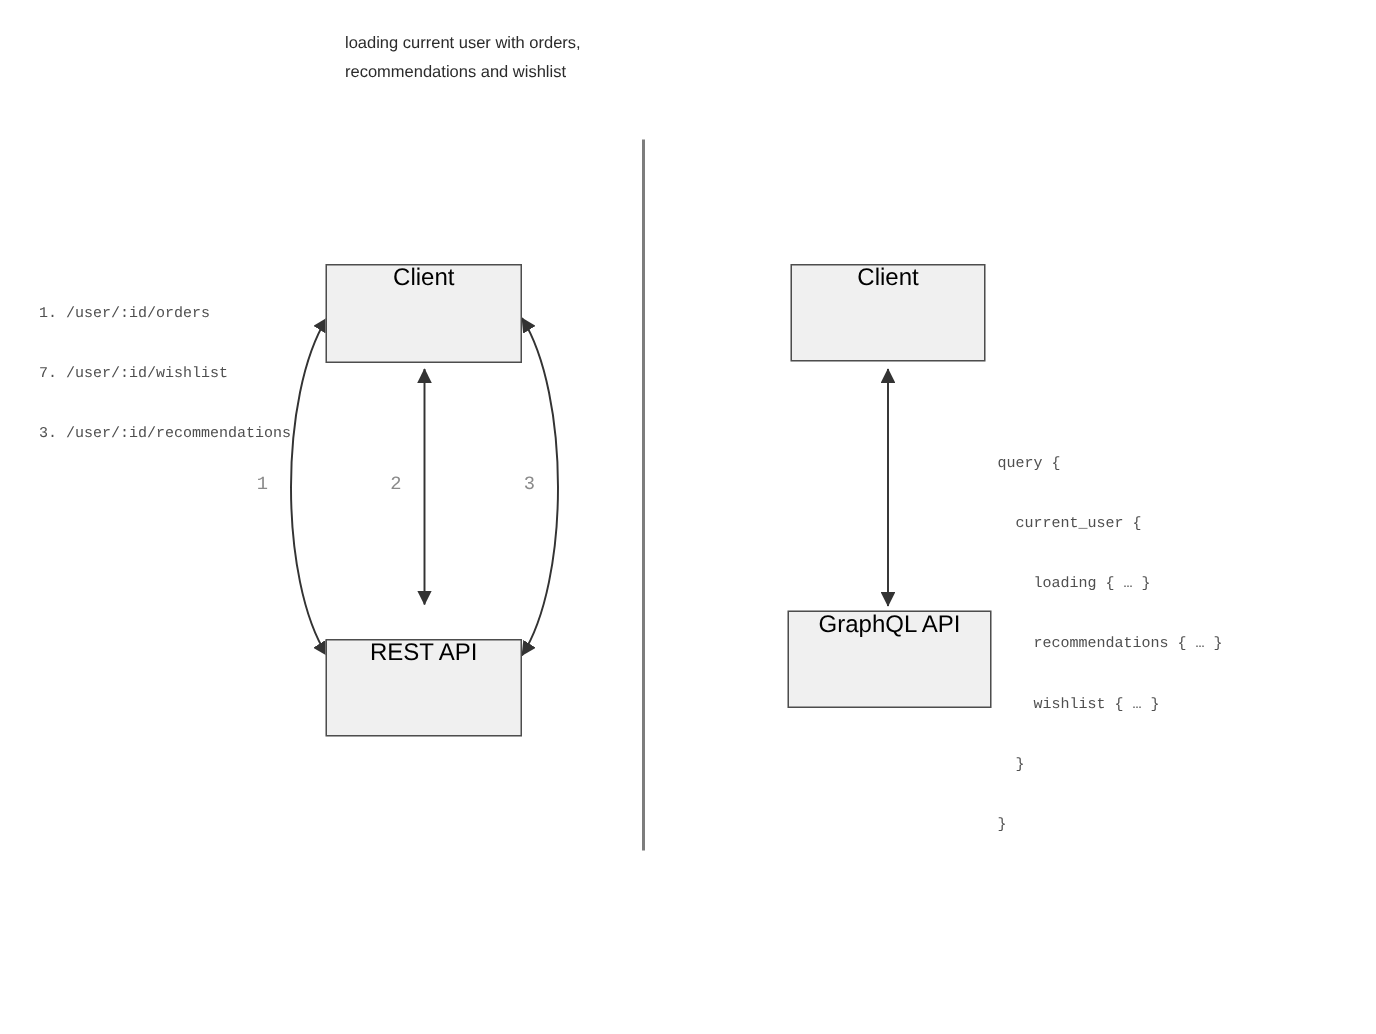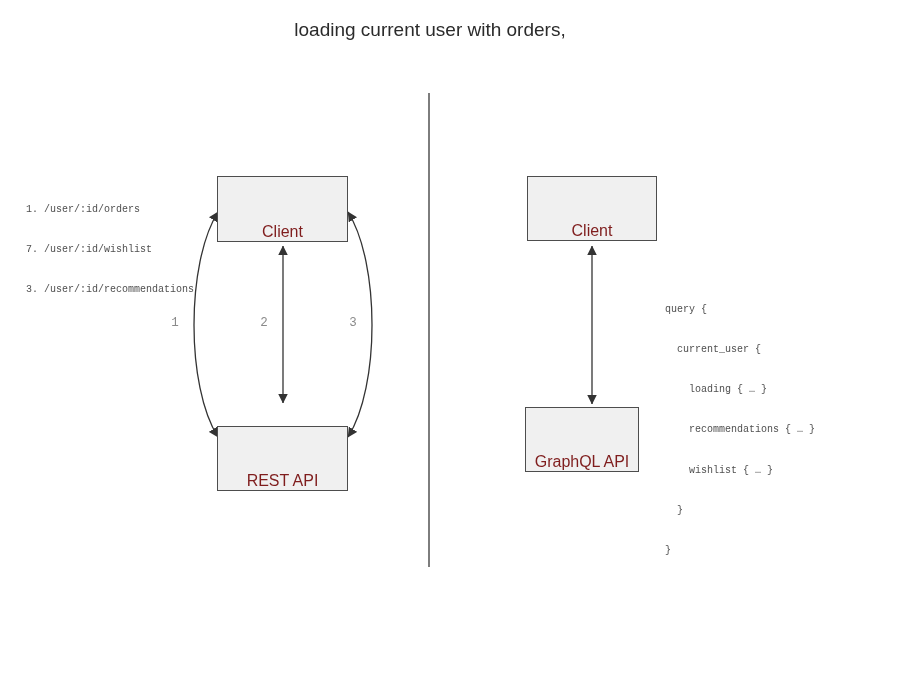--- a/index.html
+++ b/index.html
@@ -8,40 +8,39 @@
     width: 917px;
     height: 689px;
     background: #ffffff;
     font-family: "Liberation Sans", sans-serif;
     overflow: hidden;
   }
   .abs { position: absolute; }
 
   .diagram-title {
     left: 230px; top: 20px; width: 400px;
-    text-align: center;
-    font-size: 19px;
+    font-size: 11px;
     line-height: 19px;
     color: #2b2b2b;
   }
 
   .node-box {
     box-sizing: border-box;
     background: #f0f0f0;
     border: 1.4px solid #4d4d4d;
     display: flex;
-    align-items: flex-end;
+    align-items: flex-start;
     justify-content: center;
     font-size: 16px;
-    color: #7f1d1d;
+    color: #000000;
   }
   .box-client-left  { left: 217px; top: 176px; width: 131px; height: 66px; }
   .box-rest-api     { left: 217px; top: 406px; width: 131px; height: 65px; margin-top: 20px; }
   .box-client-right { left: 527px; top: 176px; width: 130px; height: 65px; }
-  .box-graphql-api  { left: 525px; top: 407px; width: 114px; height: 65px; }
+  .box-graphql-api  { left: 525px; top: 407px; width: 136px; height: 65px; }
 
   .mono {
     font-family: "Liberation Mono", "DejaVu Sans Mono", monospace;
     font-size: 10px;
     line-height: 13.4px;
     color: #4f4f4f;
     white-space: pre;
   }
   .endpoint-list { left: 26px; top: 176px; }
   .query-block   { left: 665px; top: 276px; }
@@ -59,20 +58,21 @@
 
   svg.overlay { position: absolute; left: 0; top: 0; }
 </style>
 </head>
 <body>
 
 <div id="canvas">
 
   <div class="abs diagram-title">
     <div>loading current user with orders,</div>
+    <div>recommendations and wishlist</div>
   </div>
 
   <svg class="overlay" width="917" height="689" viewBox="0 0 917 689">
     <defs>
       <marker id="ah" viewBox="0 0 10 10" refX="9.5" refY="5" markerWidth="7.5" markerHeight="7.5" orient="auto-start-reverse">
         <path d="M0,0 L10,5 L0,10 z" fill="#333333"></path>
       </marker>
     </defs>
 
     <line x1="429" y1="93" x2="429" y2="567" stroke="#7d7d7d" stroke-width="2"></line>

